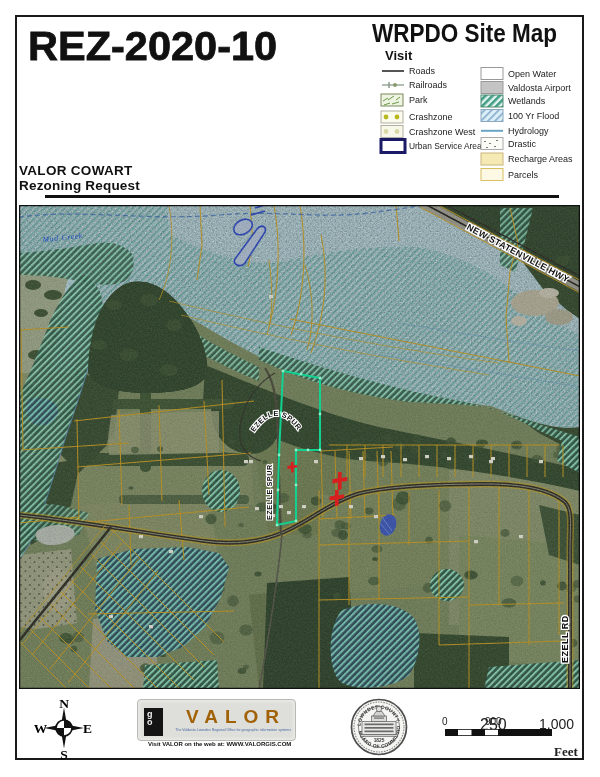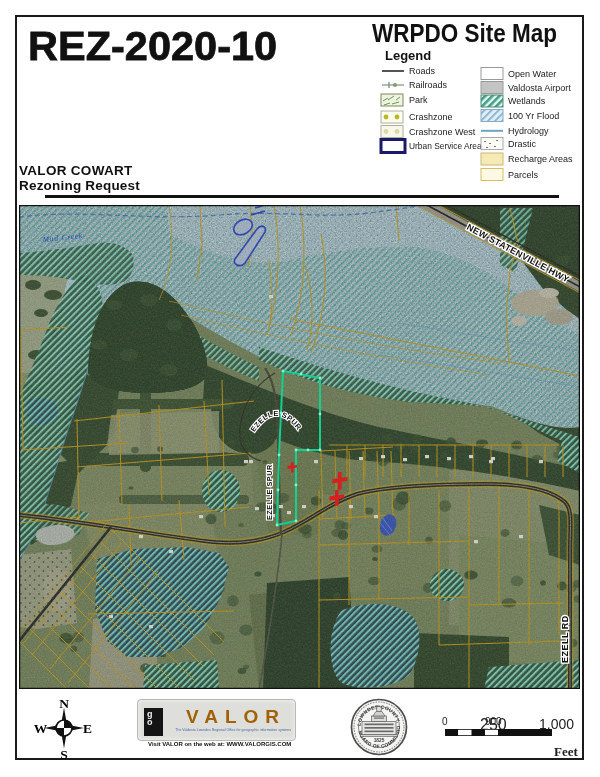--- a/index.html
+++ b/index.html
@@ -9,21 +9,21 @@
 </head>
 <body>
 <div id="page">
 
 <div class="abs" style="left:15px;top:15px;width:565px;height:741px;border:2px solid #1a1a1a;"></div>
 
 <div class="abs" style="left:28px;top:22px;font-size:41.5px;font-weight:bold;color:#111;letter-spacing:0px;-webkit-text-stroke:0.8px #111;">REZ-2020-10</div>
 
 <div class="abs" style="left:372px;top:19px;font-size:25px;font-weight:bold;color:#111;transform:scaleX(0.9);transform-origin:left top;">WRPDO Site Map</div>
 
-<div class="abs" style="left:385px;top:48px;font-size:13px;font-weight:bold;color:#111;">Legend</div>
+<div class="abs" style="left:385px;top:48px;font-size:13px;font-weight:bold;color:#111;">Visit</div>
 
 <svg class="abs" style="left:376px;top:62px;" width="210" height="120" viewBox="0 0 210 120">
 <defs>
 <pattern id="lgwet" width="5" height="5" patternUnits="userSpaceOnUse" patternTransform="rotate(45)">
   <rect width="5" height="5" fill="#e8f5f0"></rect>
           <rect width="2.6" height="5" fill="#3f9e84"></rect>
 </pattern>
 <pattern id="lgflood" width="5" height="5" patternUnits="userSpaceOnUse" patternTransform="rotate(45)">
   <rect width="5" height="5" fill="#dceef5"></rect>
           <rect width="1.6" height="5" fill="#7fa8cc"></rect>

